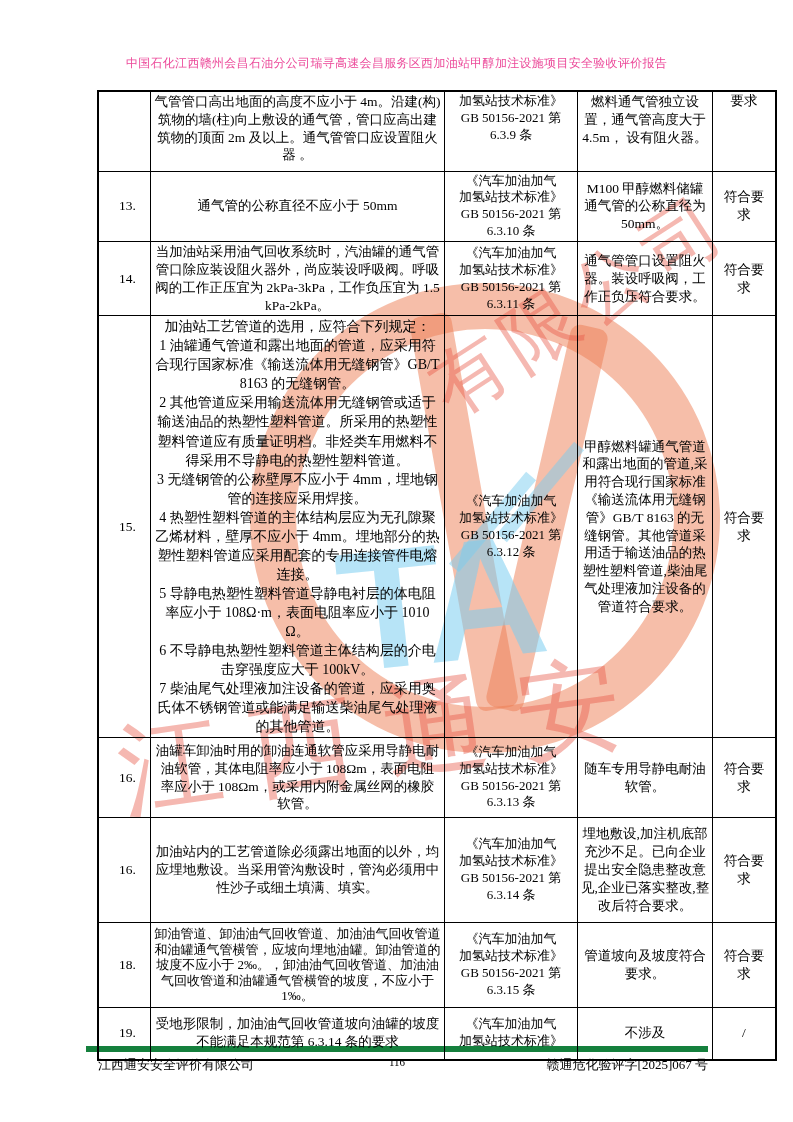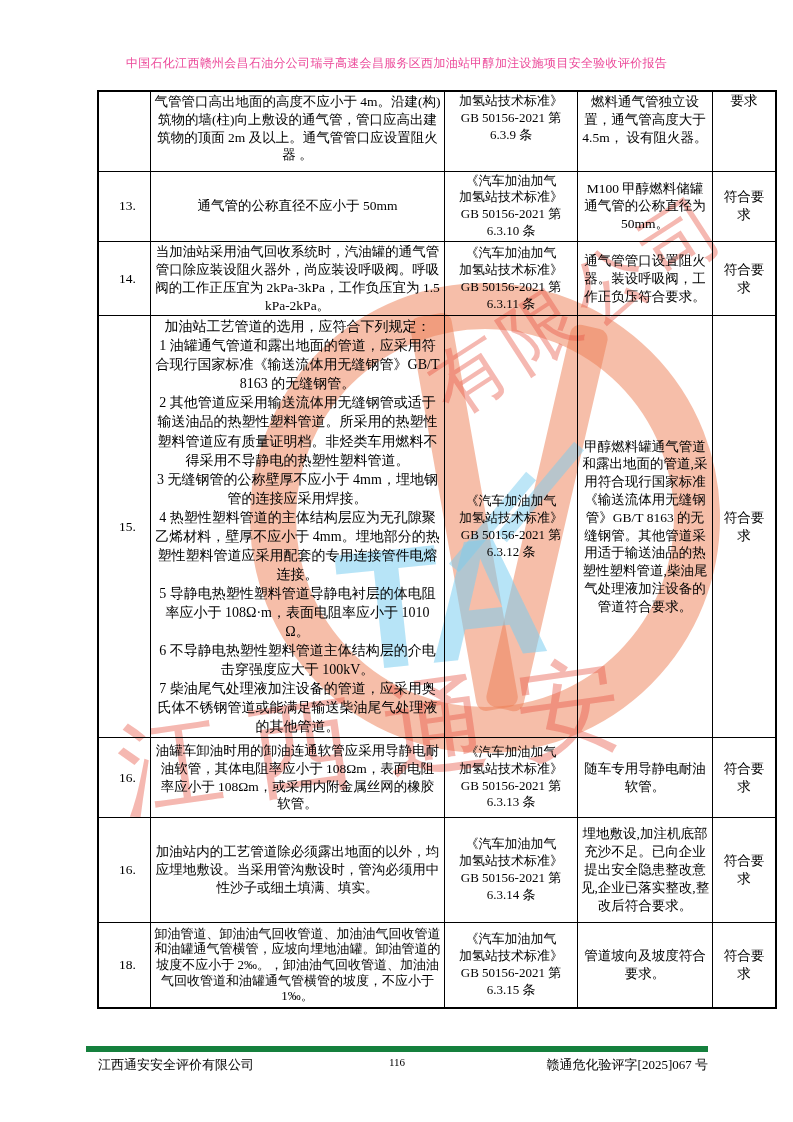--- a/index.html
+++ b/index.html
@@ -162,20 +162,28 @@
       <tr class="r6">
         <td class="c-no">18.</td>
         <td class="c-content">卸油管道、卸油油气回收管道、加油油气回收管道和油罐通气管横管，应坡向埋地油罐。卸油管道的坡度不应小于 2‰。，卸油油气回收管道、加油油气回收管道和油罐通气管横管的坡度，不应小于 1‰。</td>
         <td class="c-std">《汽车加油加气
 加氢站技术标准》
 GB 50156-2021 第
 6.3.15 条</td>
         <td class="c-eval">管道坡向及坡度符合要求。</td>
         <td class="c-res">符合要求</td>
       </tr>
+      <tr class="r7">
+        <td class="c-no">19.</td>
+        <td class="c-content">受地形限制，加油油气回收管道坡向油罐的坡度不能满足本规范第 6.3.14 条的要求</td>
+        <td class="c-std">《汽车加油加气
+加氢站技术标准》</td>
+        <td class="c-eval">不涉及</td>
+        <td class="c-res">/</td>
+      </tr>
     </tbody>
   </table>
 </div>
 
 <div class="doc-footer">
   <span class="f-left">江西通安安全评价有限公司</span>
   <span class="f-center">116</span>
   <span class="f-right">赣通危化验评字[2025]067 号</span>
 </div>
 

